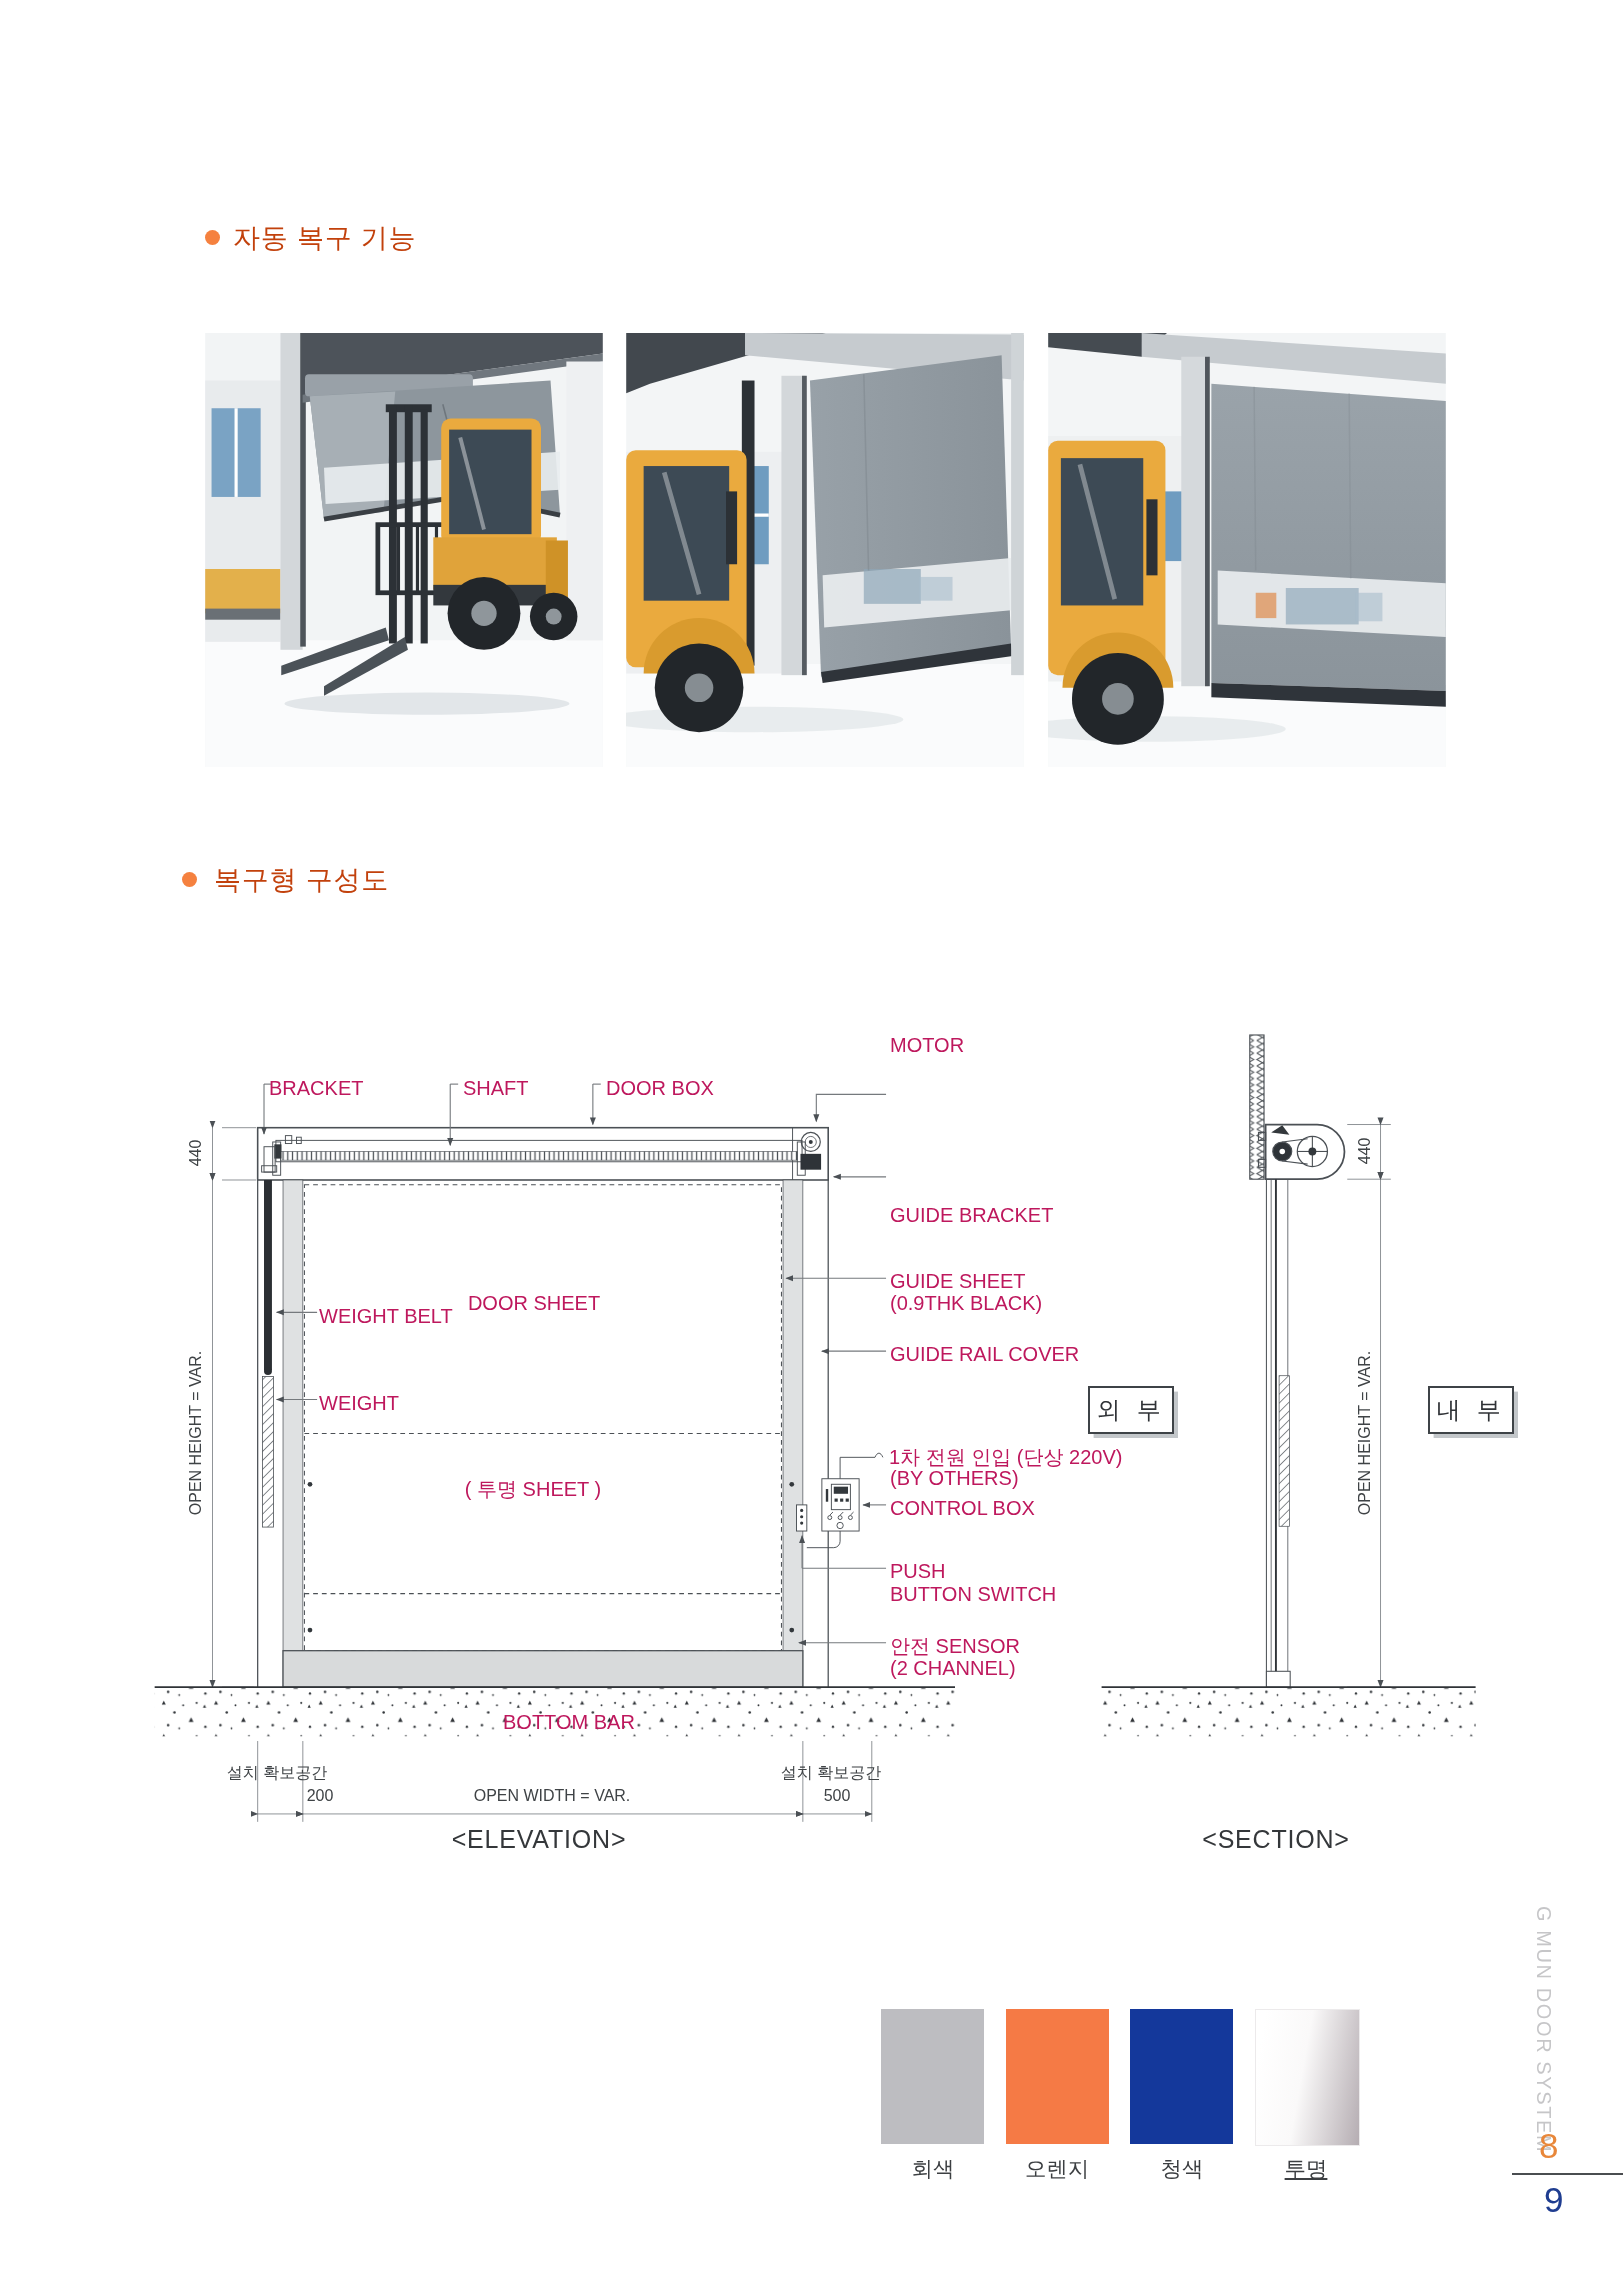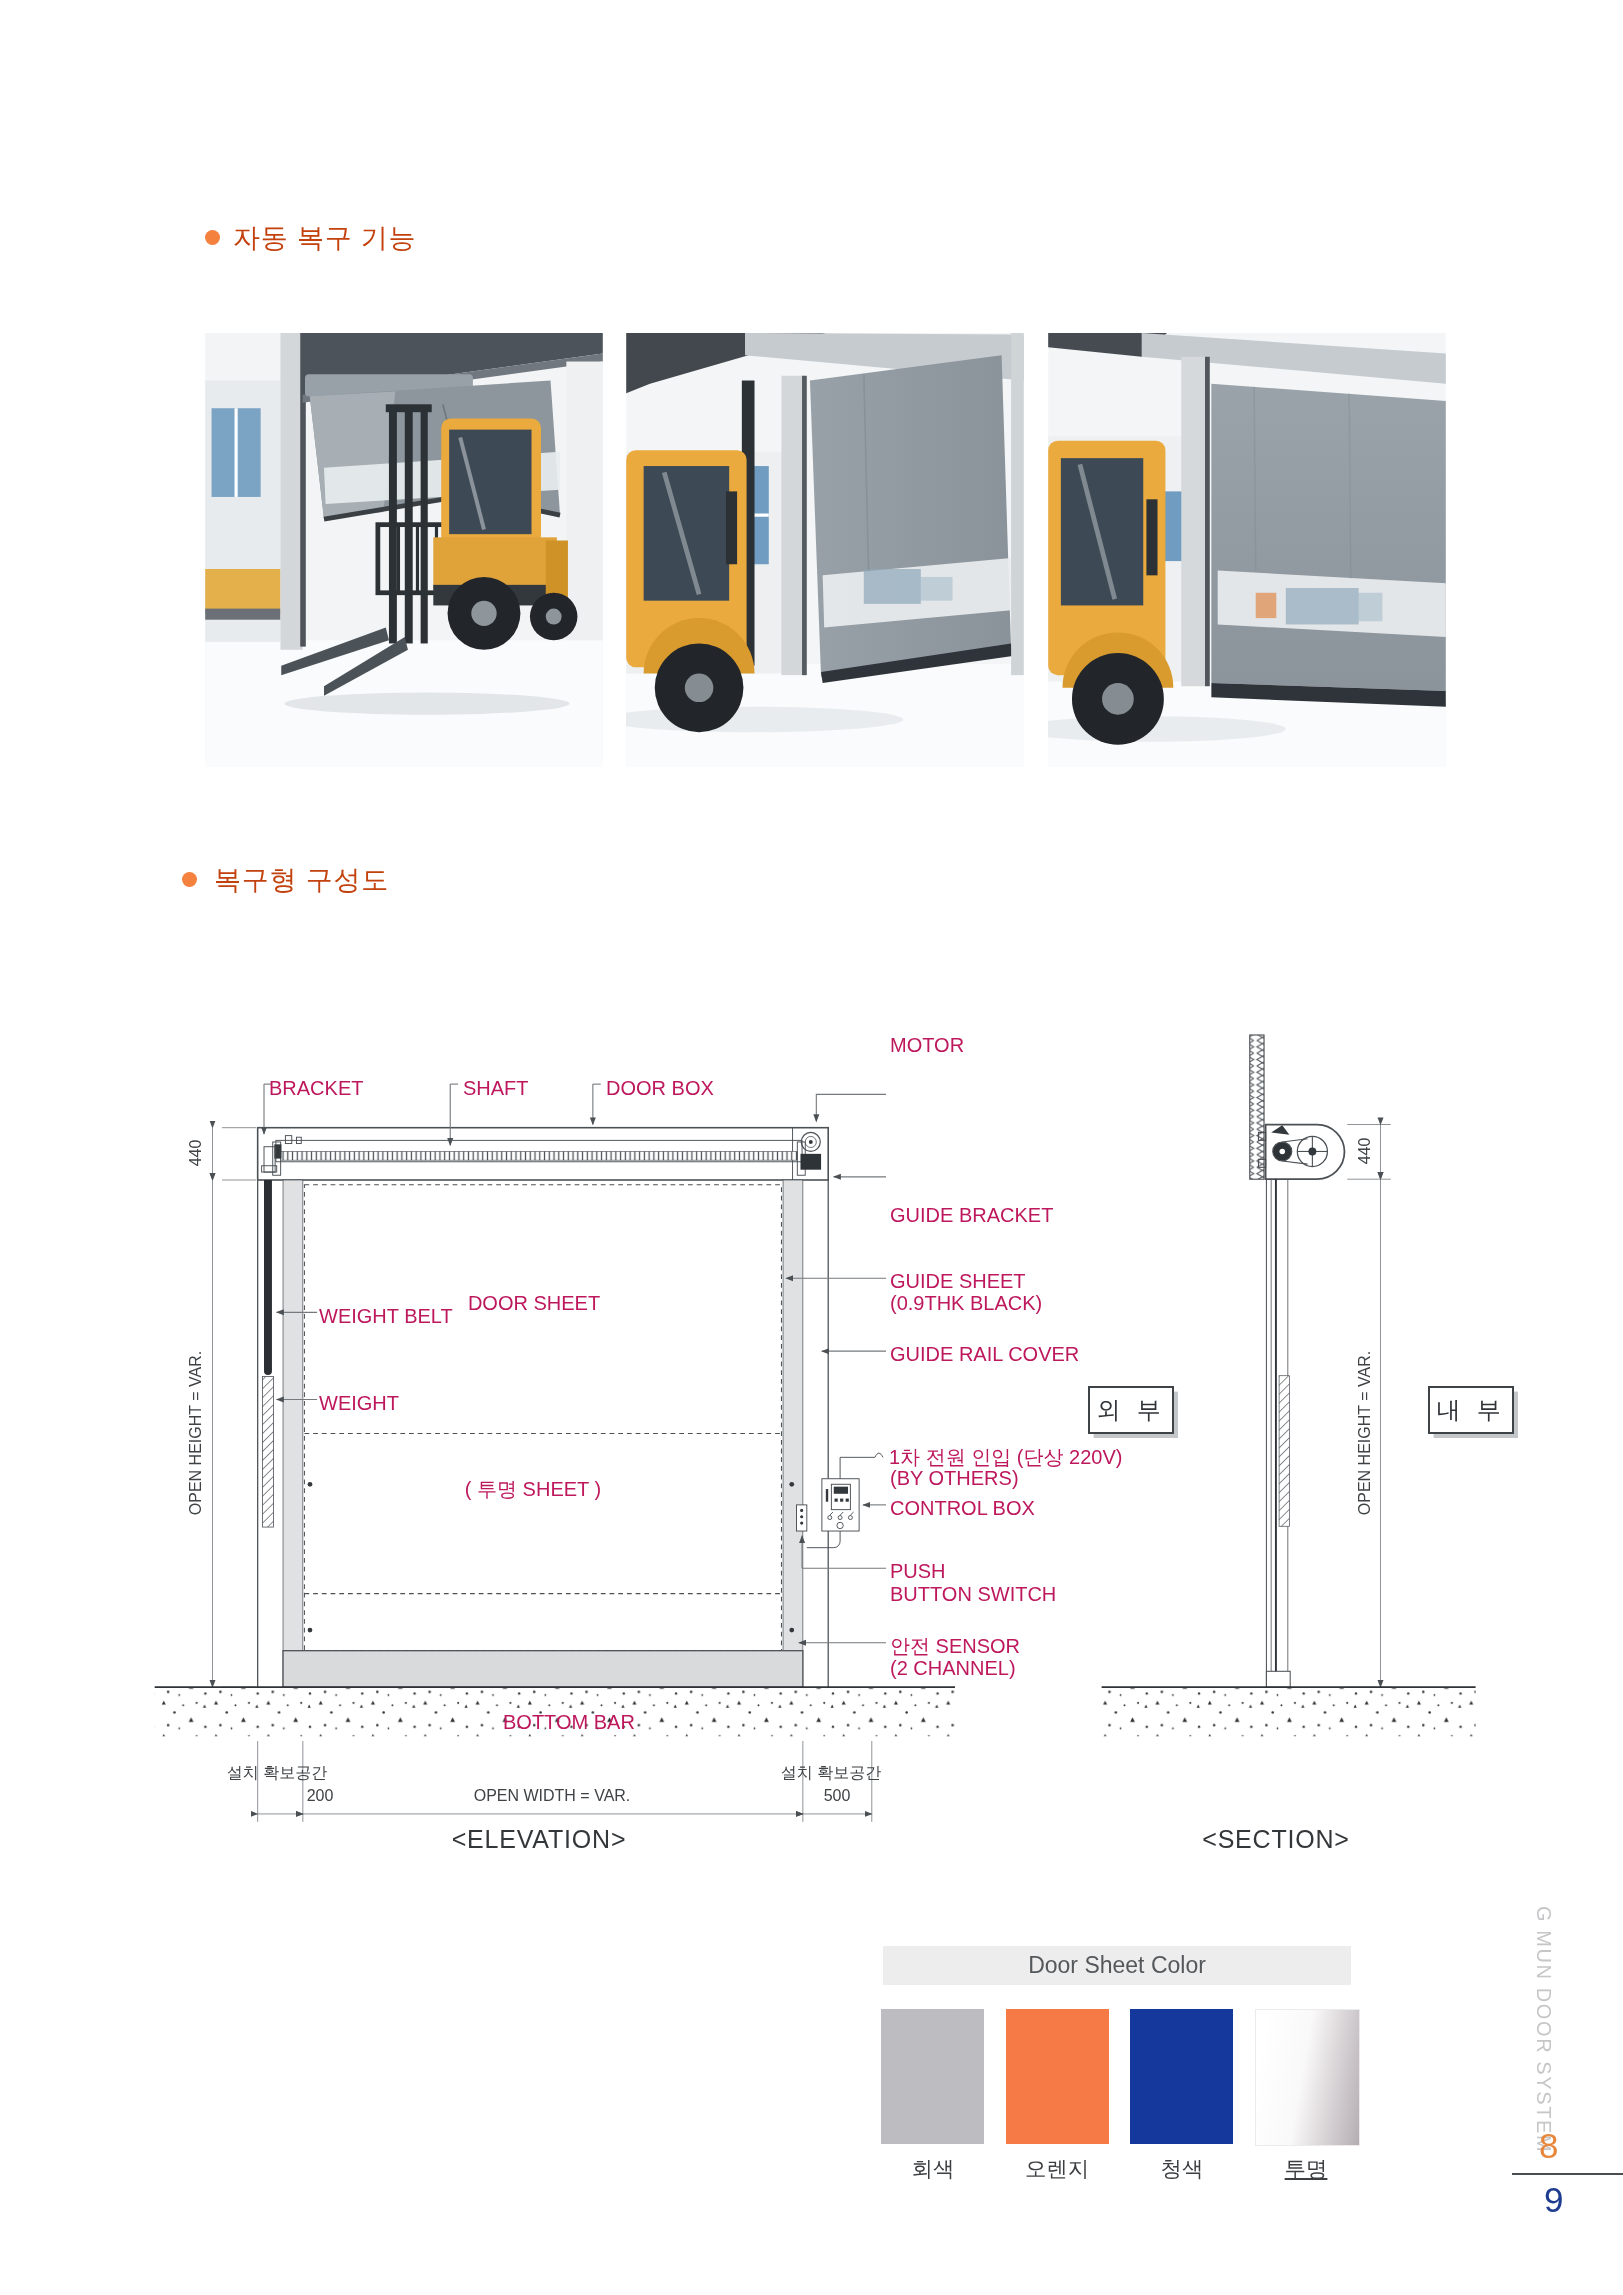--- a/index.html
+++ b/index.html
@@ -392,23 +392,20 @@
   <div class="io-box" style="left:1088px;top:1386px;">
     <span>외 부</span>
   </div>
   <div class="io-box" style="left:1428px;top:1386px;">
     <span>내 부</span>
   </div>
   <div class="dim-rot" style="left:1365px;top:1151px;">440</div>
   <div class="dim-rot" style="left:1365px;top:1433px;">OPEN HEIGHT = VAR.</div>
   <div class="viewcap" style="left:1276px;top:1825px;">&lt;SECTION&gt;</div>
 
-  <div class="chart-head">
-    <span>Door Sheet Color</span>
-  </div>
   <div class="swatch sw-gray" style="left:881px;"></div>
   <div class="swatch sw-orange" style="left:1006px;"></div>
   <div class="swatch sw-blue" style="left:1130px;"></div>
   <div class="swatch sw-clear" style="left:1255px;"></div>
   <div class="sw-lbl" style="left:933px;">회색</div>
   <div class="sw-lbl" style="left:1057px;">오렌지</div>
   <div class="sw-lbl" style="left:1182px;">청색</div>
   <div class="sw-lbl" style="left:1306px;text-decoration:underline;">투명</div>
 
   <div class="v-text">G MUN DOOR SYSTEM</div>

